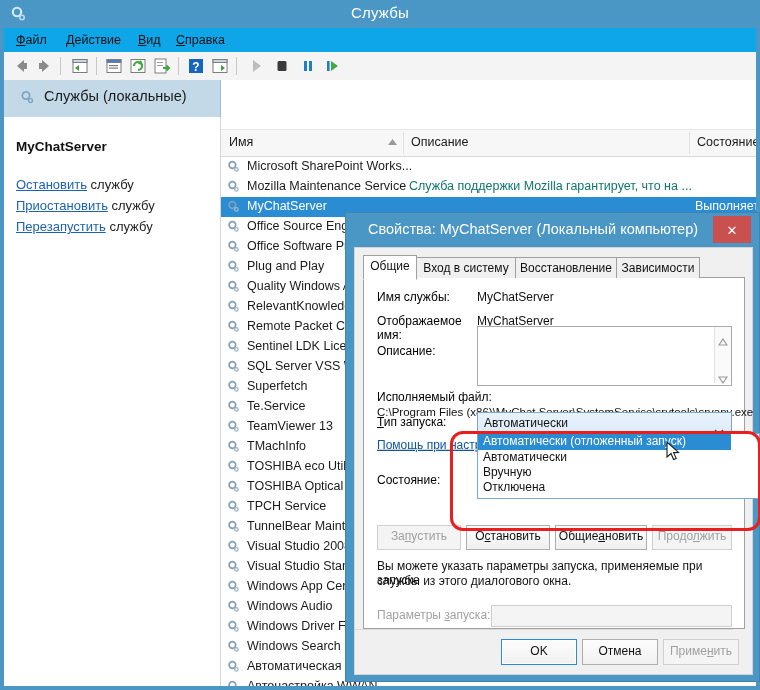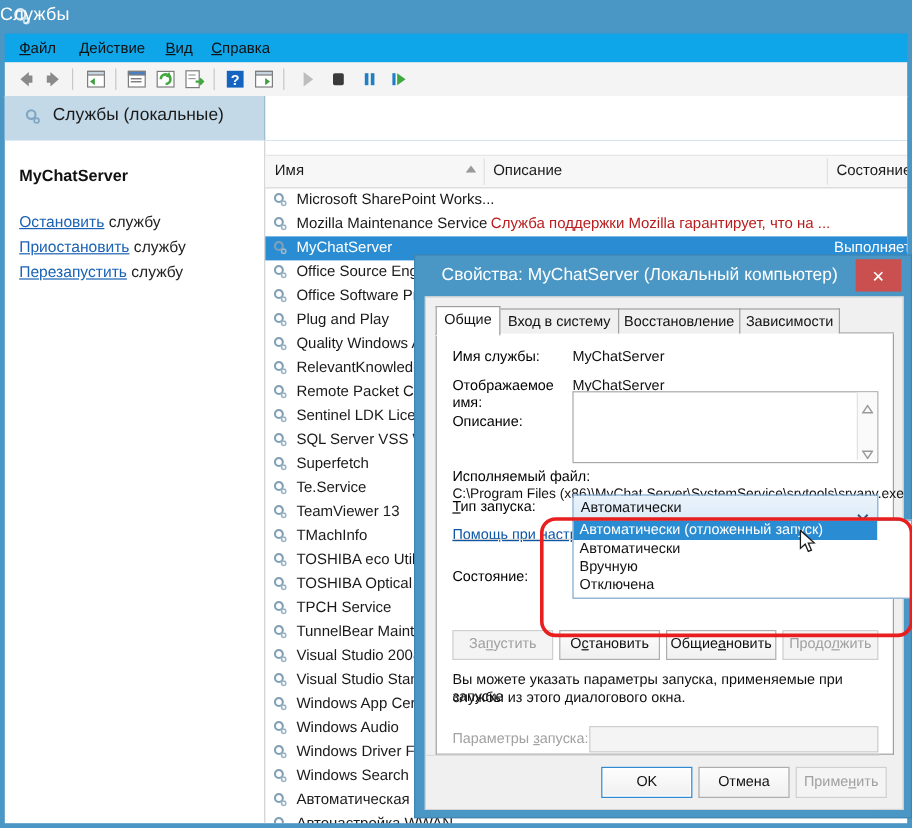--- a/index.html
+++ b/index.html
@@ -10,21 +10,21 @@
     -webkit-font-smoothing:antialiased;
   }
   #root{position:relative;width:760px;height:690px;}
 
   
   .win-titlebar{
     position:absolute;left:0;top:0;width:760px;height:28px;
     background:#4a96c4;
   }
   .win-title{
-    position:absolute;left:0;top:4px;width:760px;
+    position:absolute;left:0;top:4px;width:760px;text-align:center;
     color:#ffffff;font-size:15px;letter-spacing:.2px;
   }
   .win-sysicon{
     position:absolute;left:10px;top:6px;width:18px;height:18px;
   }
 
   .menubar{
     position:absolute;left:4px;top:28px;width:752px;height:24px;
     background:#0ea5e9;border-bottom:1px solid #dedede;
   }
@@ -79,21 +79,21 @@
   }
   .colhdr .ch{
     position:absolute;top:5px;font-size:12.5px;color:#1a1a1a;
   }
   .colhdr .chdiv{position:absolute;top:2px;width:1px;height:22px;background:#e0e0e0;}
   .sortarrow{position:absolute;top:1px;left:167px;width:9px;height:6px;}
 
   .row{position:absolute;left:0;width:535px;height:20px;}
   .row .gear{position:absolute;left:6px;top:3px;width:14px;height:14px;}
   .row .nm{position:absolute;left:26px;top:2px;font-size:12.5px;color:#1a1a1a;white-space:nowrap;}
-  .row .ds{position:absolute;left:188px;top:2px;font-size:12.5px;color:#b91c1c;white-space:nowrap;}
+  .row .ds{position:absolute;left:188px;top:2px;font-size:12.5px;color:#0f766e;white-space:nowrap;}
   .row .st{position:absolute;left:474px;top:2px;font-size:12.5px;color:#1a1a1a;white-space:nowrap;}
   .row.sel{background:#2a8dd4;}
   .row.sel .nm,.row.sel .ds,.row.sel .st{color:#ffffff;}
 
   
   .dlg{
     position:absolute;left:346px;top:213px;width:413px;height:468px;
     background:#4a96c4;
     box-shadow:0 0 0 1px #3f85b0;
   }

